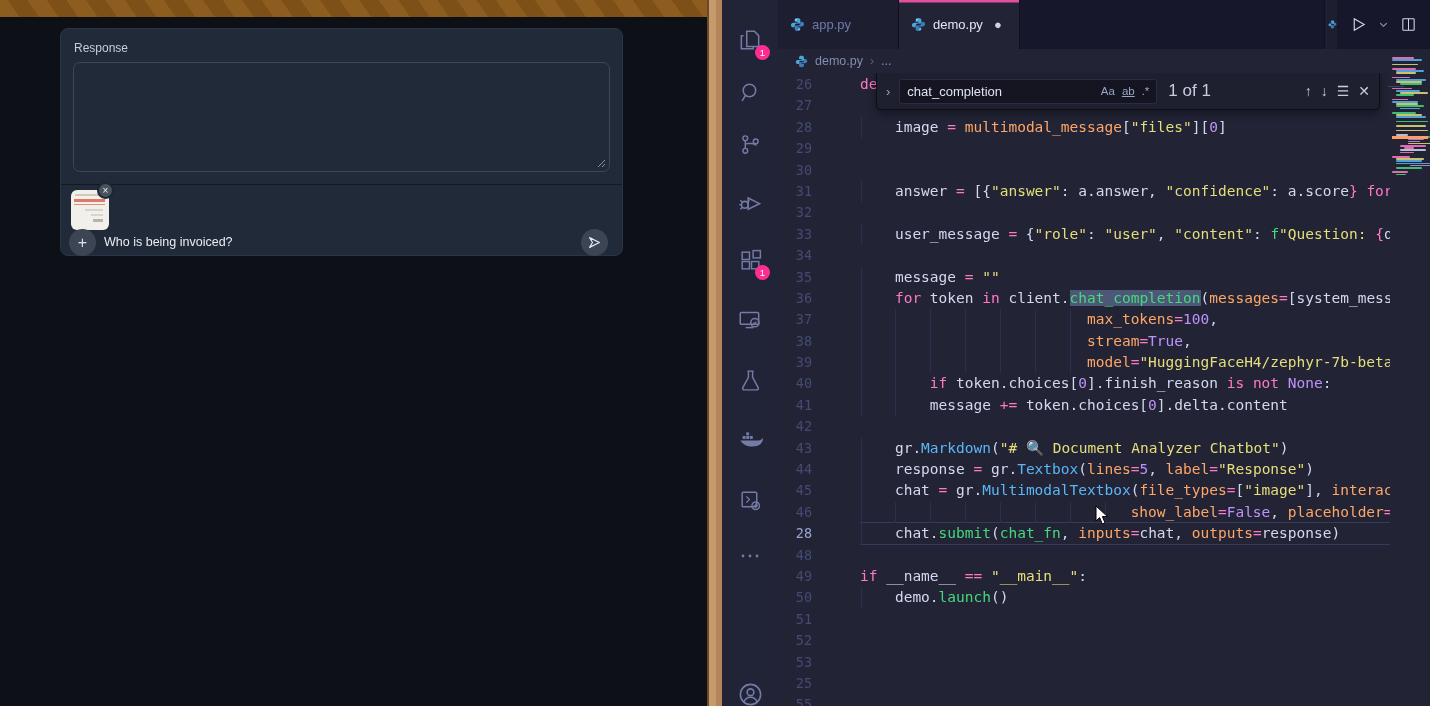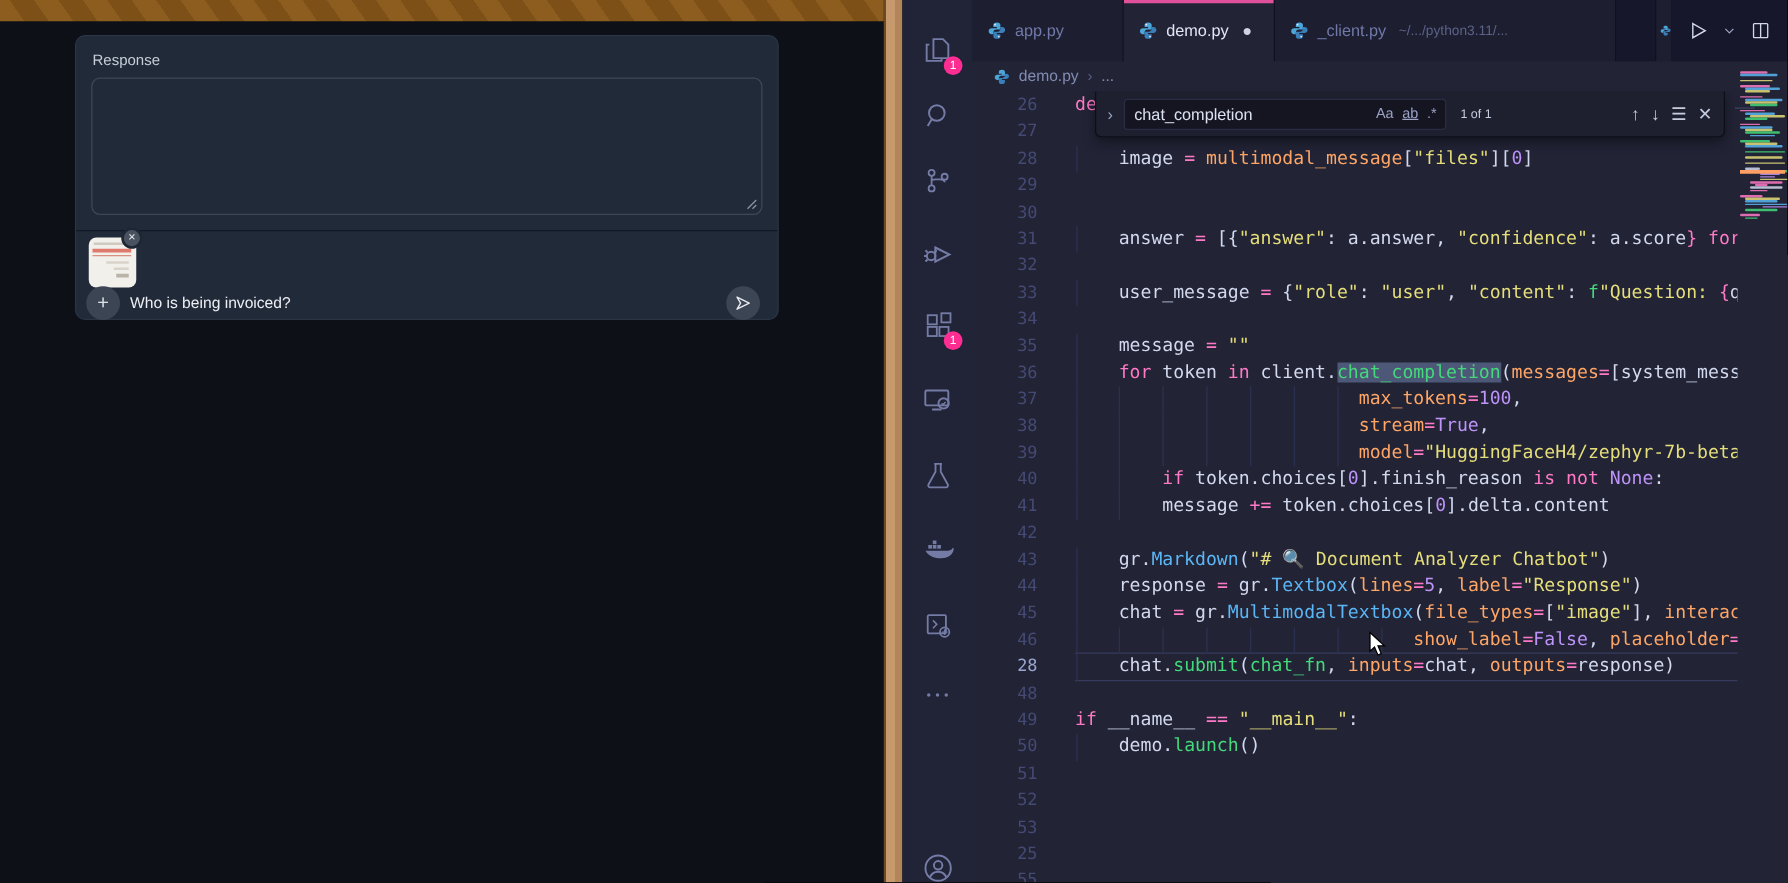--- a/index.html
+++ b/index.html
@@ -64,21 +64,21 @@
                  background:#16172a; }
   .tab-actions svg { cursor:pointer; }
 
   .breadcrumb { height:24px; display:flex; align-items:center; gap:7px; padding-left:17px;
                 color:#828cb2; font-size:12.5px; background:#222436; }
   .breadcrumb .sep { color:#575e84; font-size:12px; }
 
   .editor { position:relative; height:633px; overflow:hidden;
             font-family:"DejaVu Sans Mono", monospace; }
   .gutter { position:absolute; left:0; top:1px; width:82px; }
-  .ln { height:21.4px; line-height:21.4px; text-align:right; padding-right:30px;
+  .ln { height:21.4px; line-height:21.4px; text-align:center; padding-right:30px;
         font-size:13.5px; color:#444a73; }
   .ln.cur { color:#9ba4cf; }
   .codearea { position:absolute; left:82px; top:1px; right:40px; bottom:0; overflow:hidden; }
   .cline { position:relative; height:21.4px; line-height:21.4px; font-size:14.5px;
            white-space:pre; color:#d2d8ee; }
   .guide { position:absolute; top:0; bottom:0; width:1px; background:#2c3050; }
   .tok-k { color:#ff79c6; }
   .tok-s { color:#e5de7a; }
   .tok-f { color:#44d97a; }
   .tok-fh { color:#44d97a; background:#4d5878; }
@@ -91,21 +91,21 @@
   .findwidget { position:absolute; left:98px; top:0; width:504px; height:37px; background:#1e2030;
                 border:1px solid #0d0e16; border-top:none; border-radius:0 0 5px 5px;
                 box-shadow:0 3px 10px rgba(0,0,0,.45); display:flex; align-items:center; gap:9px;
                 padding:0 9px; z-index:6; font-family:"Liberation Sans", sans-serif; }
   .fw-chevron { color:#9aa2c6; font-size:13px; cursor:pointer; }
   .fw-input { width:258px; height:25px; background:#141521; border:1px solid #2a2c44; border-radius:3px;
               display:flex; align-items:center; padding:0 7px; gap:7px; }
   .fw-query { flex:1; color:#dde2f2; font-size:13px; white-space:nowrap; overflow:hidden; }
   .fw-opt { color:#9aa2c6; font-size:11.5px; cursor:pointer; }
   .fw-opt.word { text-decoration:underline; }
-  .fw-count { color:#c6ccdf; font-size:10px; margin-left:2px; }
+  .fw-count { color:#c6ccdf; font-size:17px; margin-left:2px; }
   .fw-ico { color:#c6ccdf; font-size:14px; cursor:pointer; }
   .fw-spacer { flex:1; }
   .h-dash { position:absolute; right:26px; top:13px; width:16px; border-top:1px solid #3d4360; z-index:7; }
 
   .minimap { position:absolute; right:0; top:57px; width:38px; height:130px; z-index:4; }
   .mm-row { position:absolute; height:1.5px; border-radius:1px; opacity:.85; }
   .mm-match { position:absolute; left:0; width:36px; height:3px; background:#ff9e64; z-index:5; }
 
   .cursor-arrow { position:absolute; z-index:60; }
 </style>
@@ -251,30 +251,20 @@
         </div>
         <div class="tab active" style="width:121px;">
           <svg width="15" height="15" viewBox="0 0 16 16">
               <path fill="#4da6d9" d="M8 1C6 1 5 1.8 5 3v2h3v1H3.5C2 6 1 7 1 8.5S2 11 3.5 11H5V9.5C5 8 6 7 7.5 7H11V3c0-1.2-1-2-3-2z"></path>
               <path fill="#3a7fb8" d="M8 15c2 0 3-.8 3-2v-2H8v-1h4.5c1.5 0 2.5-1 2.5-2.5S14 5 12.5 5H11v1.5C11 8 10 9 8.5 9H5v4c0 1.2 1 2 3 2z"></path>
               <circle fill="#dfeaf5" cx="6.4" cy="2.9" r=".8"></circle>
               <circle fill="#dfeaf5" cx="9.6" cy="13.1" r=".8"></circle>
             </svg>
           <span>demo.py</span>
           <span class="dot">●</span>
-        </div>
-        <div class="tab" style="width:273px;">
-          <svg width="15" height="15" viewBox="0 0 16 16">
-              <path fill="#4da6d9" d="M8 1C6 1 5 1.8 5 3v2h3v1H3.5C2 6 1 7 1 8.5S2 11 3.5 11H5V9.5C5 8 6 7 7.5 7H11V3c0-1.2-1-2-3-2z"></path>
-              <path fill="#3a7fb8" d="M8 15c2 0 3-.8 3-2v-2H8v-1h4.5c1.5 0 2.5-1 2.5-2.5S14 5 12.5 5H11v1.5C11 8 10 9 8.5 9H5v4c0 1.2 1 2 3 2z"></path>
-              <circle fill="#dfeaf5" cx="6.4" cy="2.9" r=".8"></circle>
-              <circle fill="#dfeaf5" cx="9.6" cy="13.1" r=".8"></circle>
-            </svg>
-          <span>_client.py</span>
-          <span class="desc">~/.../python3.11/...</span>
         </div>
         <div class="tab-fill" style="background:#16172a;"></div>
         <div class="tab-sliver">
           <svg width="15" height="15" viewBox="0 0 16 16" style="margin-left:3px;">
               <path fill="#4da6d9" d="M8 1C6 1 5 1.8 5 3v2h3v1H3.5C2 6 1 7 1 8.5S2 11 3.5 11H5V9.5C5 8 6 7 7.5 7H11V3c0-1.2-1-2-3-2z"></path>
               <path fill="#3a7fb8" d="M8 15c2 0 3-.8 3-2v-2H8v-1h4.5c1.5 0 2.5-1 2.5-2.5S14 5 12.5 5H11v1.5C11 8 10 9 8.5 9H5v4c0 1.2 1 2 3 2z"></path>
             </svg>
         </div>
         <div class="tab-actions">
           <svg width="17" height="17" viewBox="0 0 24 24" fill="none" stroke="#d2d7e9" stroke-width="1.6">

